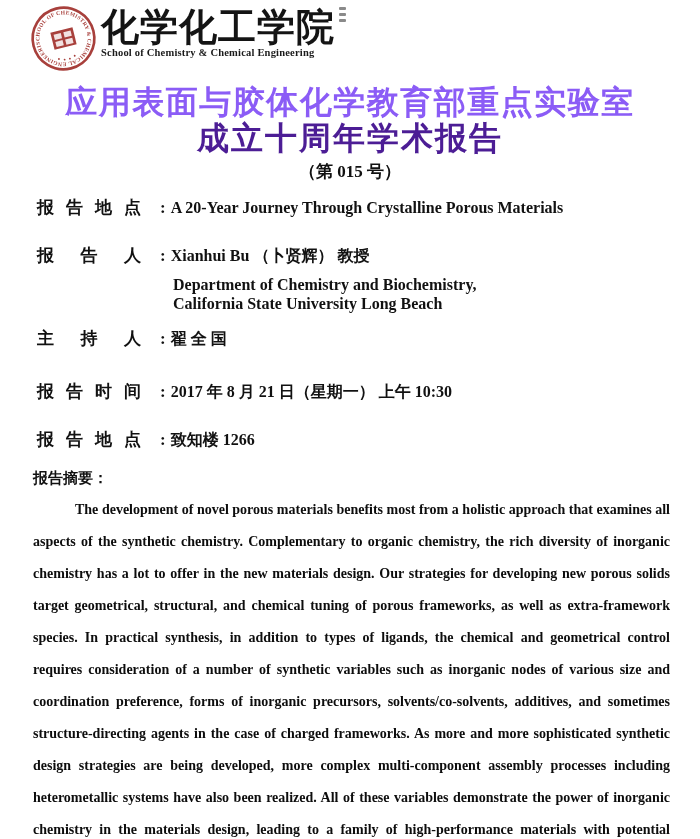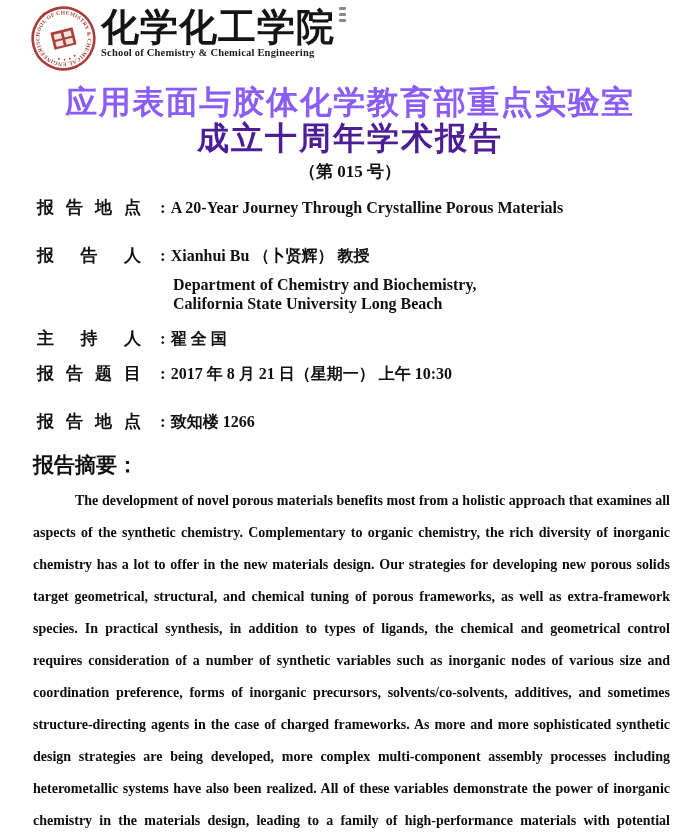--- a/index.html
+++ b/index.html
@@ -115,30 +115,30 @@
   .info-extra {
     font-weight: bold;
     font-size: 16px;
     line-height: 19px;
     margin-left: 136px;
     font-family: "Liberation Serif", serif;
   }
   .mb-row1 { margin-bottom: 25px; }
   .mb-row2 { margin-bottom: 8px;  }
   .mb-extra { margin-bottom: 14px; }
-  .mb-row3 { margin-bottom: 12px; }
+  .mb-row3 { margin-bottom: 30px; }
   .mb-row4 { margin-bottom: 25px; }
   .mb-row5 { margin-bottom: 18px; }
 
   
   .abstract { padding: 0 30px 0 33px; }
   .abstract-heading {
     font-family: Liberation Mono, monospace;
     font-weight: 900;
-    font-size: 21px;
+    font-size: 15px;
     margin-bottom: 6px;
   }
   .abstract-text {
     font-family: "Liberation Serif", serif;
     font-weight: bold;
     font-size: 14px;
     line-height: 32px;
     text-align: justify;
     text-indent: 42px;
     color: #0d0d0d;
@@ -196,21 +196,21 @@
     <div class="info-extra">Department of Chemistry and Biochemistry,</div>
     <div class="info-extra mb-extra">California State University Long Beach</div>
 
     <div class="info-row mb-row3">
       <span class="info-label">主持人</span>
       <span class="info-colon">:</span>
       <span class="info-value">翟 全 国</span>
     </div>
 
     <div class="info-row mb-row4">
-      <span class="info-label">报告题目</span>
+      <span class="info-label">报告时间</span>
       <span class="info-colon">:</span>
       <span class="info-value">2017 年 8 月 21 日（星期一） 上午 10:30</span>
     </div>
 
     <div class="info-row mb-row5">
       <span class="info-label">报告地点</span>
       <span class="info-colon">:</span>
       <span class="info-value">致知楼 1266</span>
     </div>
   </div>

